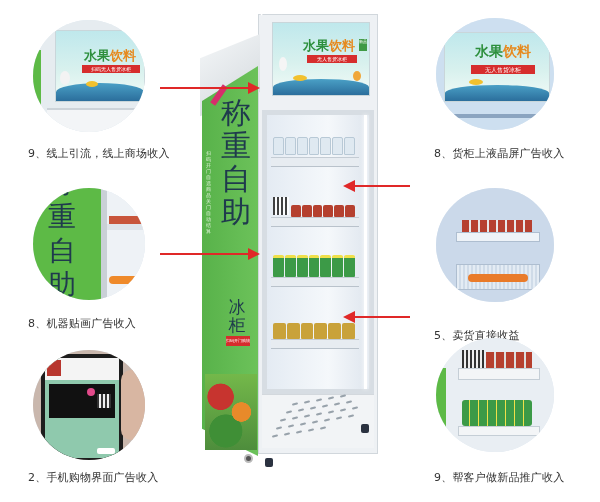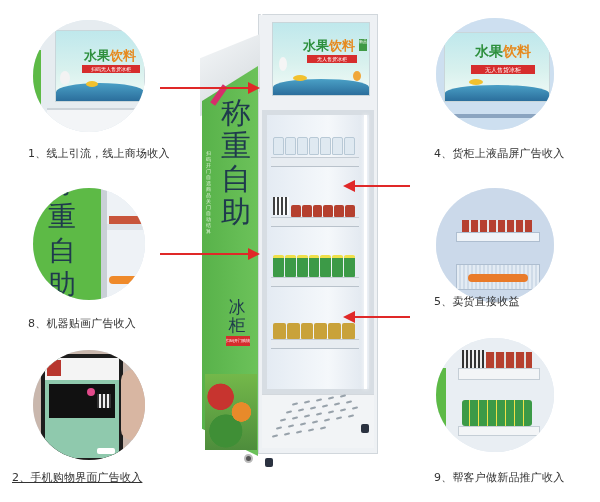--- a/index.html
+++ b/index.html
@@ -105,21 +105,21 @@
     <div class="btitle" style="left:28px;top:16px;font-size:13px;">
       <span>水果</span><span class="orange">饮料</span>
     </div>
     <div class="bribbon" style="left:26px;top:34px;width:58px;height:8px;font-size:5px;line-height:8px;">扫码无人售货冰柜</div>
     <div class="wave" style="height:18px;"></div>
     <div class="fruit" style="left:4px;top:40px;width:10px;height:14px;background:#f3f3f3;"></div>
     <div class="fruit" style="left:30px;top:50px;width:12px;height:6px;background:#f2c12e;"></div>
   </div>
   <div style="position:absolute;left:14px;top:88px;width:98px;height:24px;background:#f3f5f7;border-top:2px solid #ccd3d9;"></div>
 </div>
-<div class="caption" style="left:28px;top:146px;">1、线上引流，线上商场收入</div>
+<div class="caption" style="left:28px;top:146px;">9、线上引流，线上商场收入</div>
 
 <div class="circle" style="left:33px;top:188px;width:112px;height:112px;">
   <div class="c-fridge-bg" style="background:#e9eef3;"></div>
   <div class="green-col" style="left:0;top:0;width:68px;height:112px;"></div>
   <div style="position:absolute;left:14px;top:0;width:30px;color:#1f3a4d;font-size:28px;line-height:34px;text-align:center;font-family:'DejaVu Serif',serif;">
     <span style="display:block;margin-top:-22px;">称重自助</span>
   </div>
   <div style="position:absolute;left:68px;top:0;width:6px;height:112px;background:#c9d0d6;"></div>
   <div style="position:absolute;left:74px;top:0;width:38px;height:112px;background:#eef2f6;">
     <div style="position:absolute;left:2px;top:28px;width:34px;height:8px;background:#c8553b;"></div>
@@ -138,44 +138,44 @@
       </div>
       <div style="position:absolute;left:4px;top:26px;width:66px;height:34px;background:#111;">
         <div style="position:absolute;right:4px;top:10px;width:14px;height:14px;background:repeating-linear-gradient(90deg,#333 0 2px,#eee 2px 4px);"></div>
         <div style="position:absolute;right:20px;top:4px;width:8px;height:8px;border-radius:50%;background:#e24a8a;"></div>
       </div>
       <div style="position:absolute;right:4px;bottom:4px;width:18px;height:6px;background:#ffffff;border-radius:2px;"></div>
     </div>
   </div>
   <div style="position:absolute;left:88px;top:20px;width:24px;height:70px;background:#d8b6a2;border-radius:10px;"></div>
 </div>
-<div class="caption" style="left:12px;top:470px;text-decoration:underline;">2、手机购物界面广告收入</div>
+<div class="caption" style="left:28px;top:470px;">2、手机购物界面广告收入</div>
 
 <div class="circle" style="left:436px;top:18px;width:118px;height:112px;">
   <div class="c-fridge-bg" style="background:#cddff0;"></div>
   <div class="banner" style="left:8px;top:14px;width:106px;height:70px;">
     <div class="btitle" style="left:30px;top:10px;font-size:14px;">
       <span>水果</span><span class="orange">饮料</span>
     </div>
     <div class="bribbon" style="left:26px;top:32px;width:64px;height:9px;font-size:6px;line-height:9px;">无人售货冰柜</div>
     <div class="wave" style="height:16px;"></div>
     <div class="fruit" style="left:24px;top:46px;width:14px;height:6px;background:#f2c12e;"></div>
   </div>
   <div style="position:absolute;left:14px;top:96px;width:92px;height:4px;background:#8ba4c0;"></div>
 </div>
-<div class="caption" style="left:434px;top:146px;">4、货柜上液晶屏广告收入</div>
+<div class="caption" style="left:434px;top:146px;">8、货柜上液晶屏广告收入</div>
 
 <div class="circle" style="left:436px;top:188px;width:118px;height:114px;">
   <div class="c-fridge-bg" style="background:#cbd9ea;"></div>
   <div style="position:absolute;left:26px;top:32px;width:70px;height:12px;background:repeating-linear-gradient(90deg,#b6402f 0 7px,#e7e7e7 7px 9px);"></div>
   <div style="position:absolute;left:20px;top:44px;width:84px;height:10px;background:#eef3f8;border:1px solid #aebed0;"></div>
   <div style="position:absolute;left:20px;top:76px;width:84px;height:26px;background:repeating-linear-gradient(90deg,#e4ecf4 0 2px,#cfdbe8 2px 4px);border:1px solid #aebed0;"></div>
   <div style="position:absolute;left:32px;top:86px;width:60px;height:8px;background:#e97b2a;border-radius:4px;"></div>
 </div>
-<div class="caption" style="left:434px;top:294px;">5、卖货直接收益</div>
+<div class="caption" style="left:434px;top:328px;">5、卖货直接收益</div>
 
 <div class="circle" style="left:436px;top:338px;width:118px;height:114px;">
   <div class="c-fridge-bg" style="background:#e9eef3;"></div>
   <div class="green-col" style="left:0;top:30px;width:10px;height:60px;"></div>
   <div style="position:absolute;left:26px;top:12px;width:22px;height:18px;background:repeating-linear-gradient(90deg,#333 0 2px,#eee 2px 4px);"></div>
   <div style="position:absolute;left:50px;top:14px;width:46px;height:16px;background:repeating-linear-gradient(90deg,#b6402f 0 8px,#ddd 8px 10px);"></div>
   <div style="position:absolute;left:22px;top:30px;width:82px;height:12px;background:#f3f5f7;border:1px solid #c5ced6;"></div>
   <div style="position:absolute;left:26px;top:62px;width:70px;height:26px;background:repeating-linear-gradient(90deg,#3c9a47 0 7px,#f0e04a 7px 8px,#3c9a47 8px 9px);border-radius:3px;"></div>
   <div style="position:absolute;left:22px;top:88px;width:82px;height:10px;background:#f3f5f7;border:1px solid #c5ced6;"></div>
 </div>

